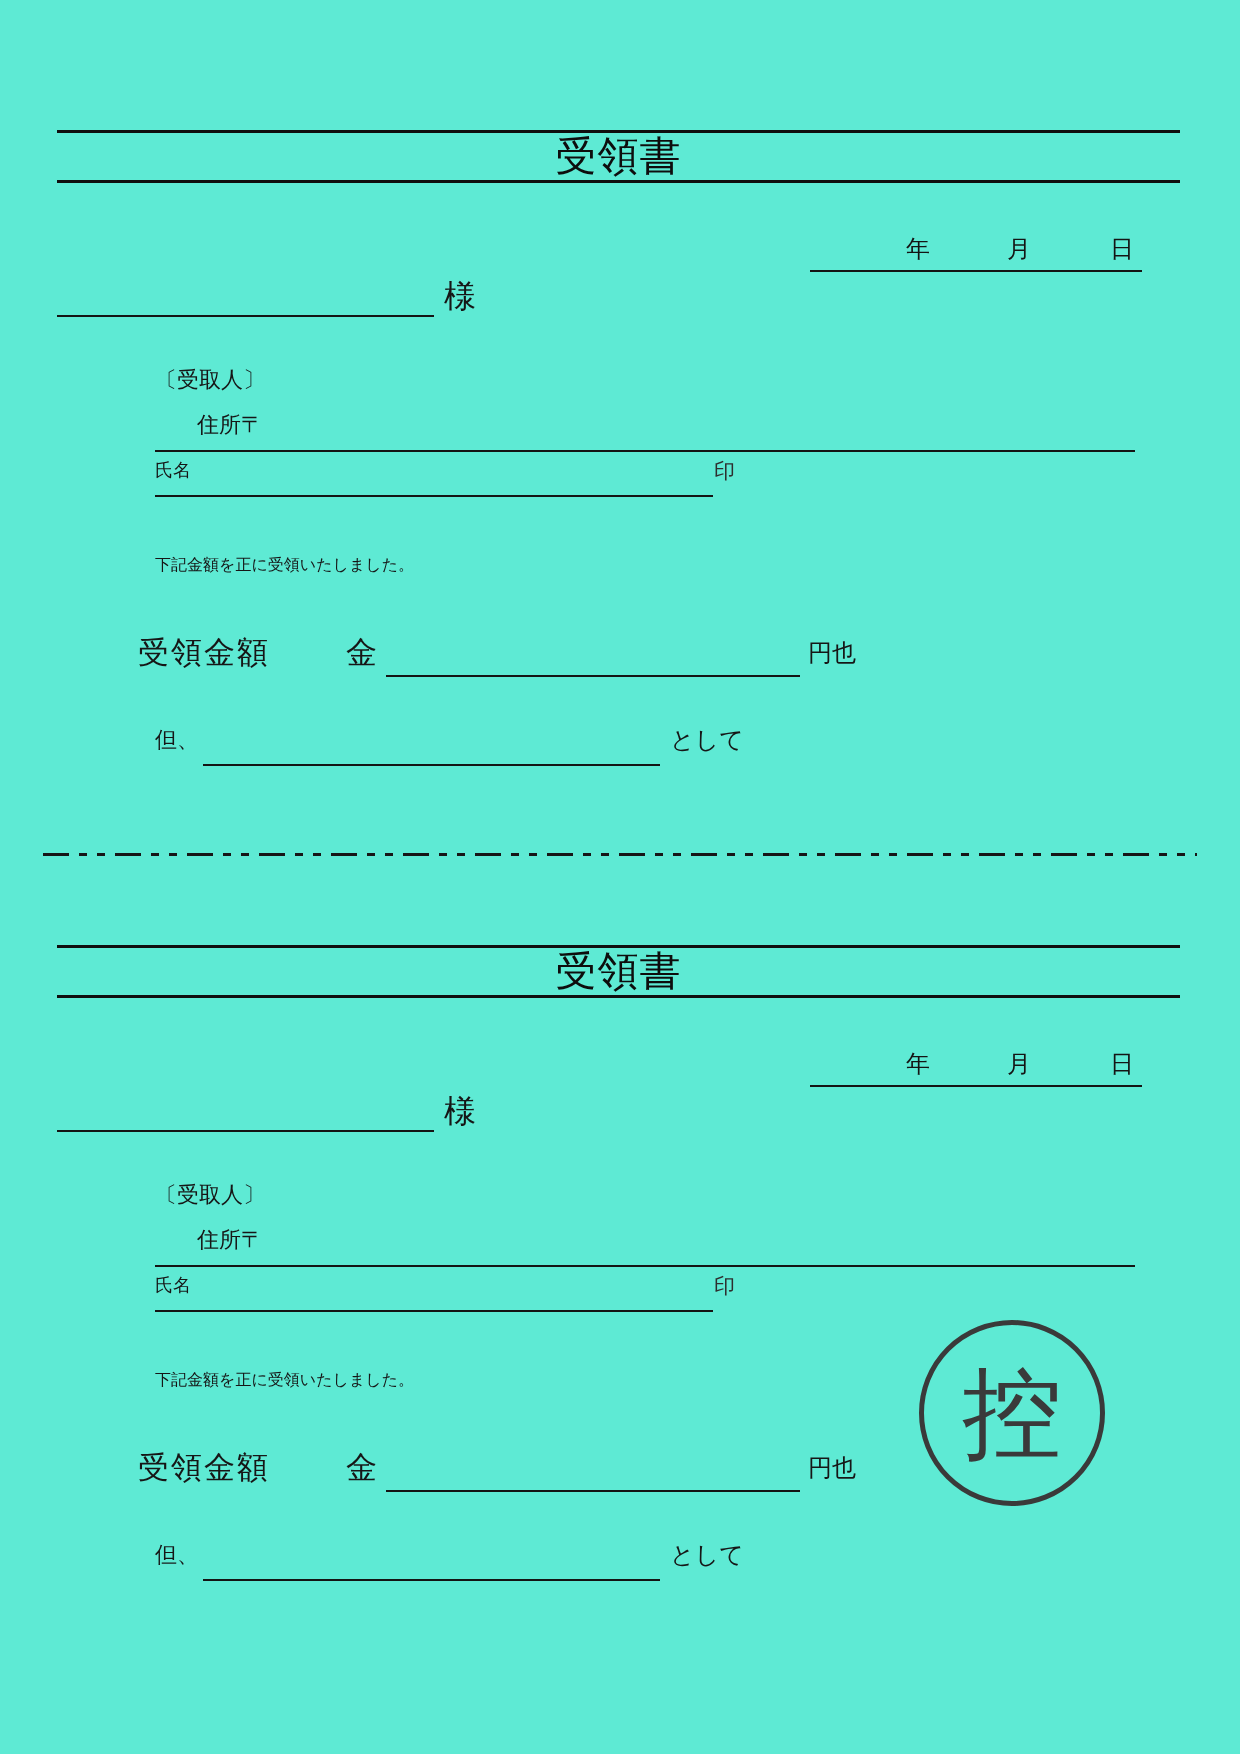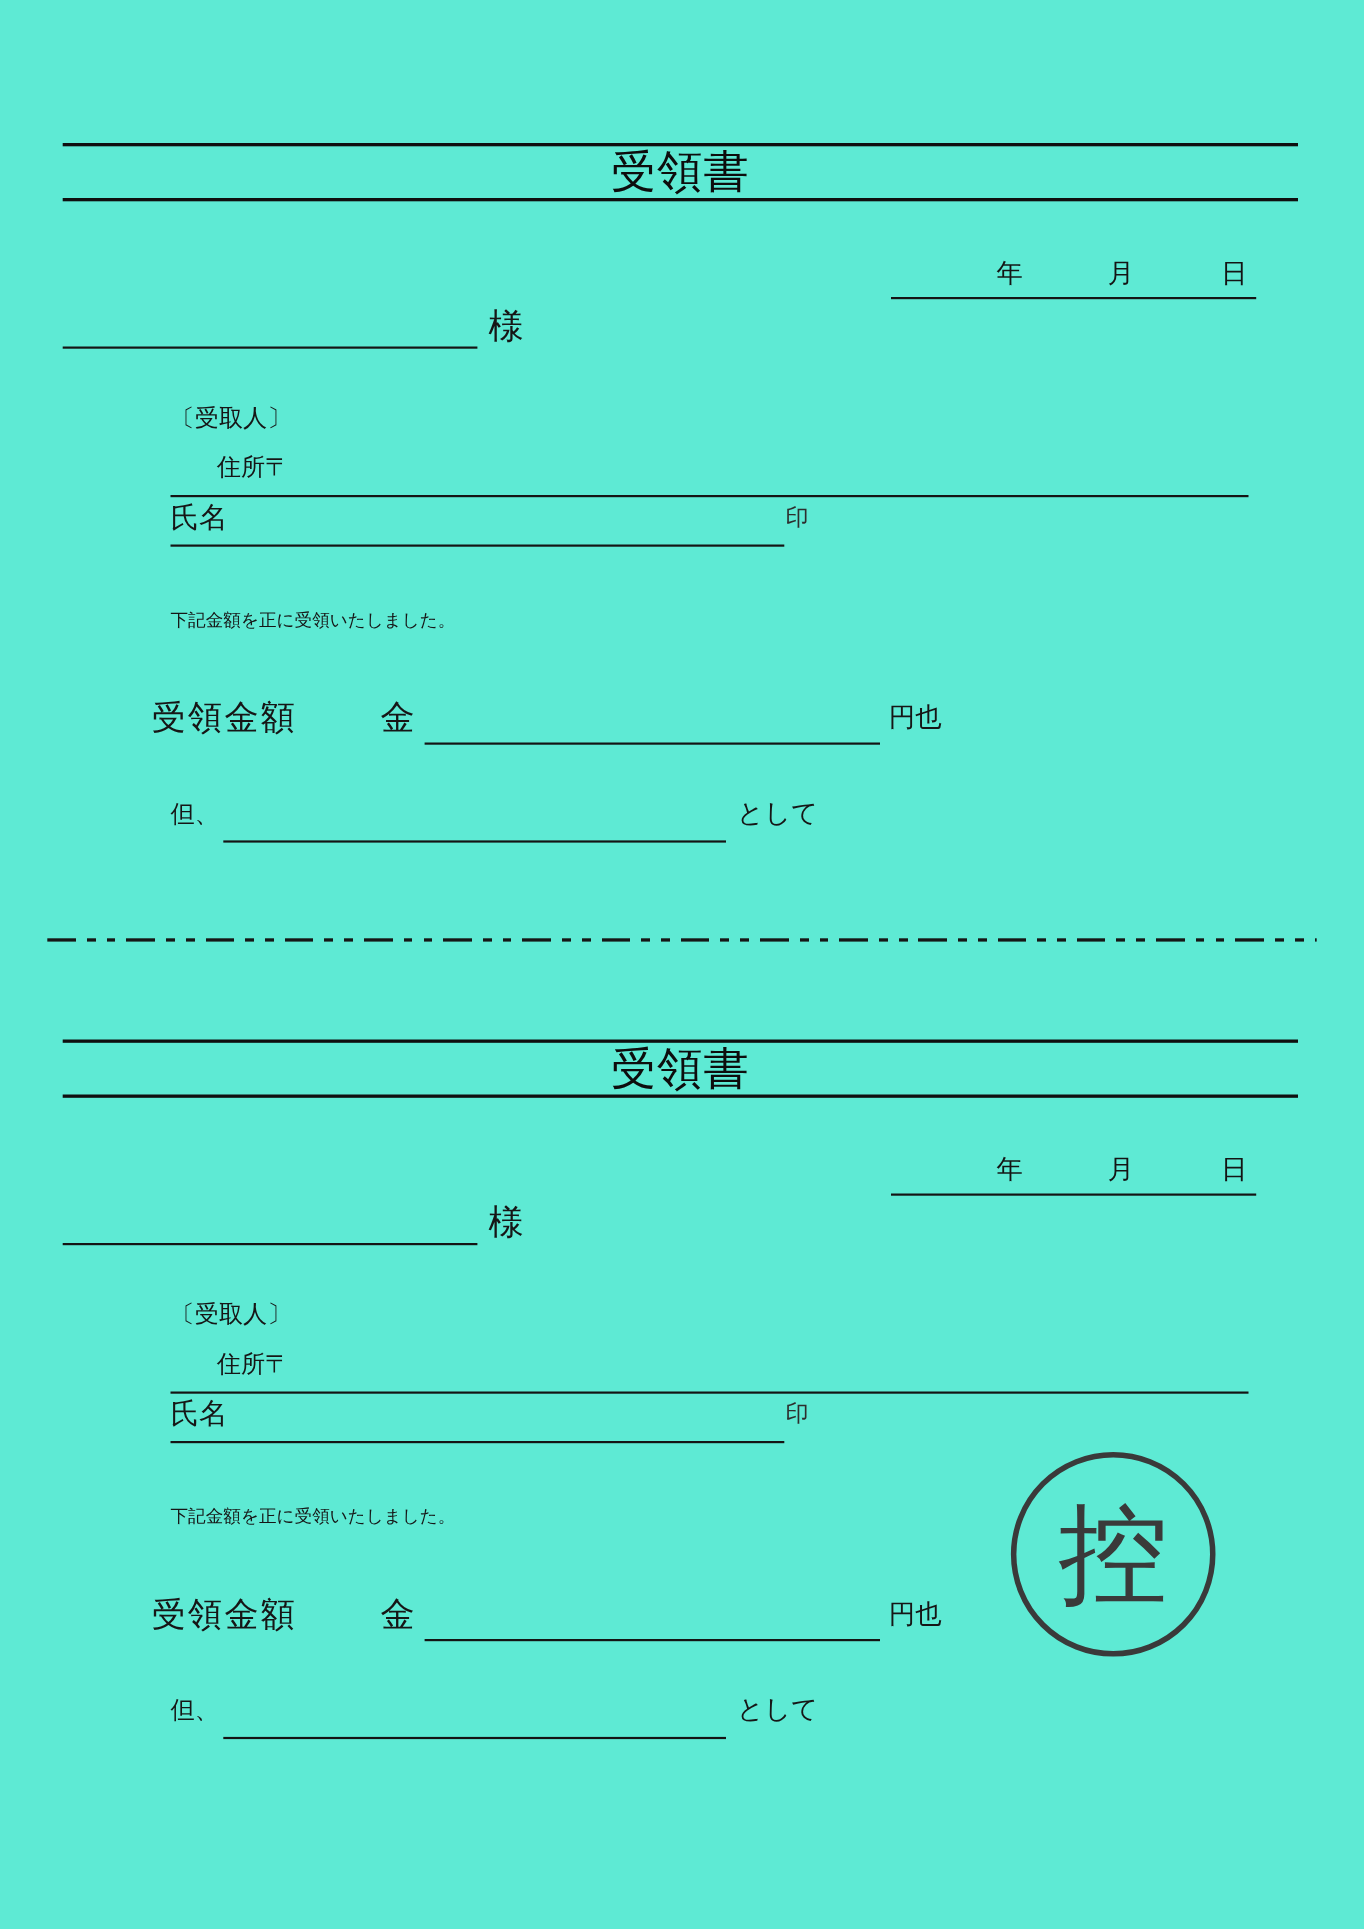--- a/index.html
+++ b/index.html
@@ -45,21 +45,21 @@
   
   .addressee-line{left:57px;top:185px;width:377px;}
   .addressee-val{left:62px;top:150px;width:365px;}
   .sama{left:444px;top:148px;font-size:32px;line-height:36px;}
 
   
   .recipient-heading{left:155px;top:236px;font-size:22px;line-height:28px;}
   .address-label{left:155px;top:281px;font-size:22px;line-height:28px;margin-left:42px;}
   .address-line{left:155px;top:320px;width:980px;}
   .address-val{left:240px;top:284px;width:880px;}
-  .name-label{left:155px;top:326px;font-size:26px;line-height:28px;}
+  .name-label{left:155px;top:326px;font-size:18px;line-height:28px;}
   .name-line{left:155px;top:365px;width:558px;}
   .name-val{left:215px;top:329px;width:490px;}
   .seal{left:714px;top:327px;font-size:21px;line-height:28px;color:#2e2e2e;}
 
   
   .statement{left:155px;top:418px;font-size:16px;line-height:34px;}
 
   
   .amount-label{left:138px;top:503px;font-size:31px;line-height:40px;letter-spacing:2px;}
   .amount-prefix{left:346px;top:503px;font-size:31px;line-height:40px;}

